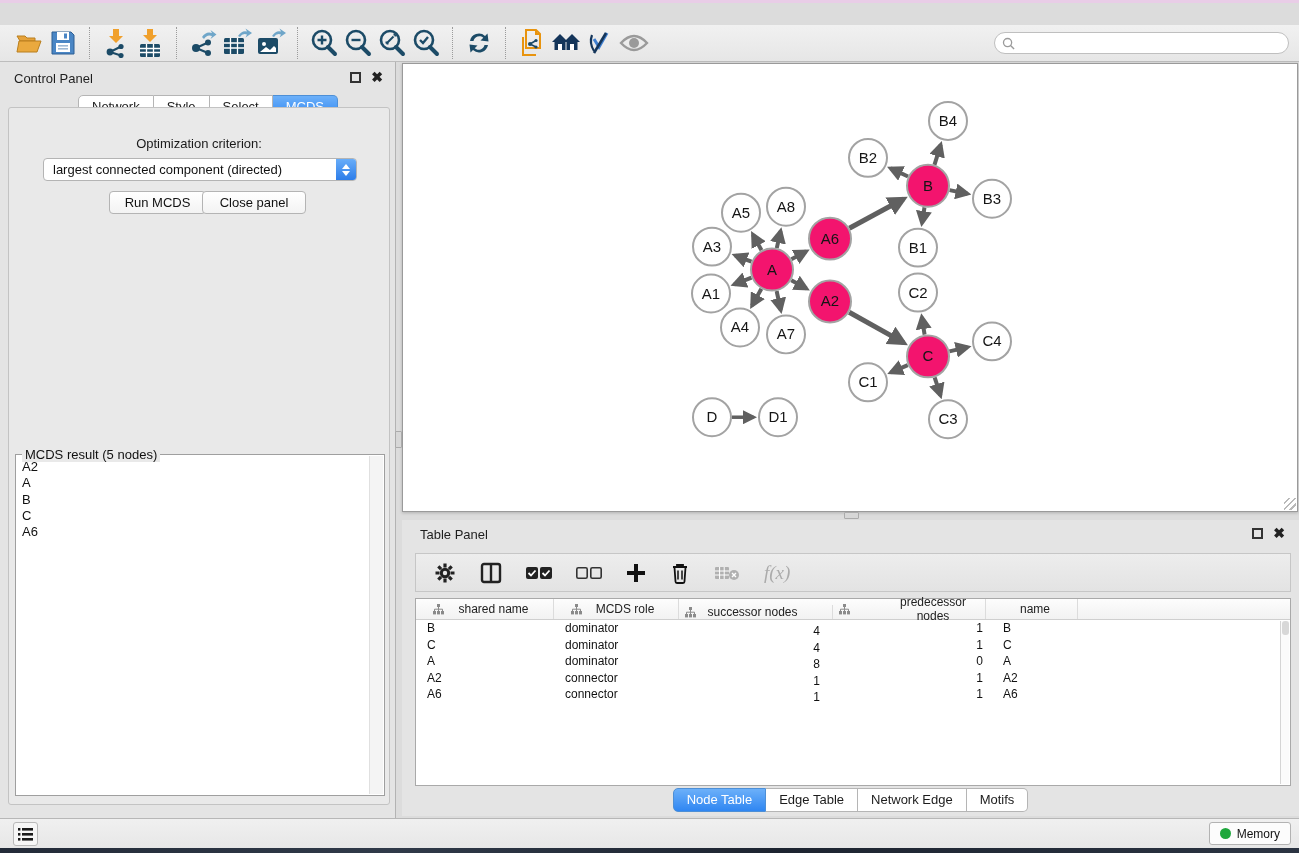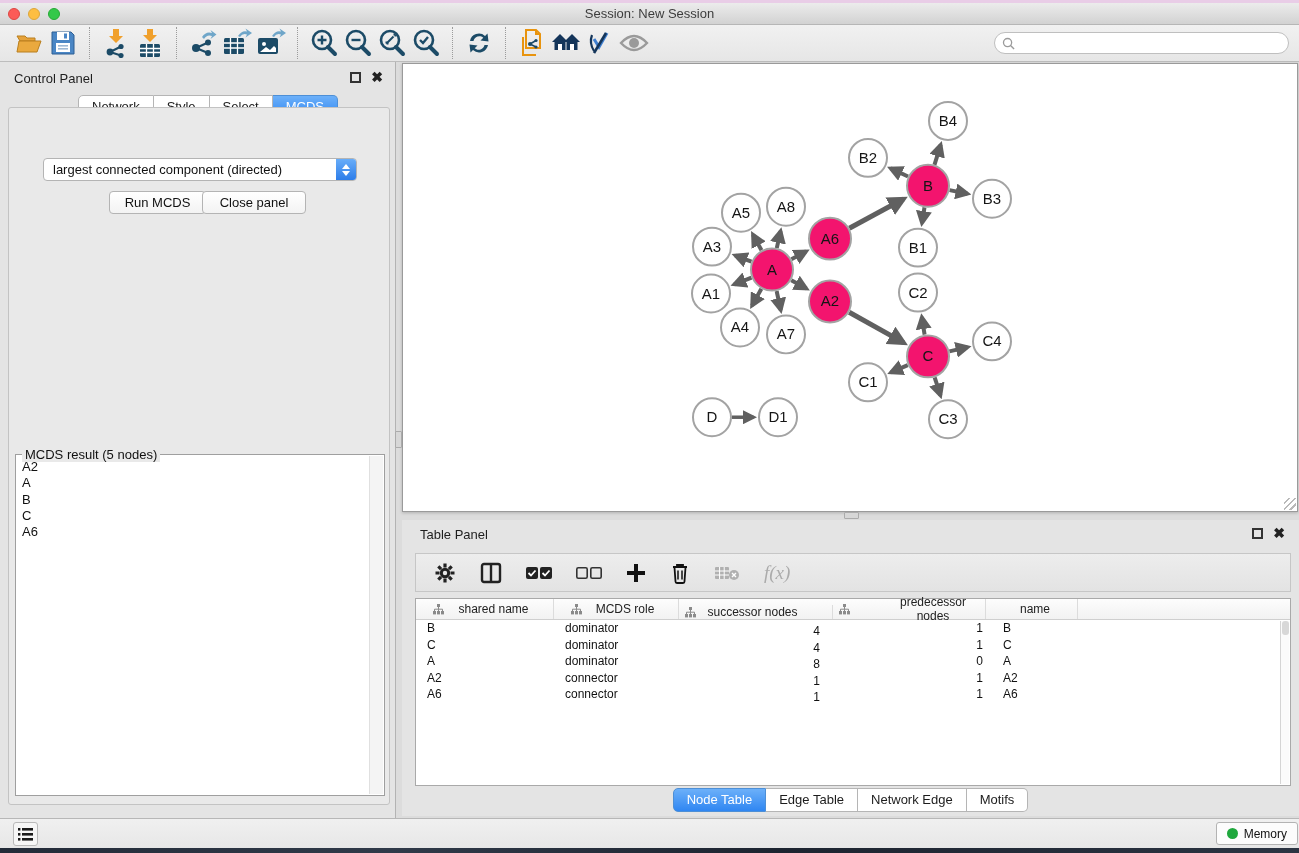--- a/index.html
+++ b/index.html
@@ -113,41 +113,35 @@
   #tbl-scroll { position:absolute; top:22px; bottom:1px; right:1px; width:9px; border-left:1px solid #d5d5d5; background:#fbfbfb; }
   #tbl-thumb { position:absolute; top:0; left:1px; width:7px; height:14px; background:#d8d8d8; border-radius:3px; }
 
   #tp-tabs { position:absolute; left:0; right:0; top:268px; display:flex; justify-content:center; }
 
   
   #statusbar { position:absolute; left:0; top:818px; width:1299px; height:30px;
     background:linear-gradient(#f0f0f0,#e7e7e7); border-top:1px solid #b7b7b7; }
   #list-btn { position:absolute; left:13px; top:3px; width:25px; height:24px; background:#f6f6f6;
     border:1px solid #b9b9b9; border-radius:3px; display:flex; align-items:center; justify-content:center; }
-  #memory-btn { position:absolute; right:1px; top:3px; height:23px; padding:0 10px;
+  #memory-btn { position:absolute; right:8px; top:3px; height:23px; padding:0 10px;
     background:#fcfcfc; border:1px solid #b3b3b3; border-radius:3px;
     display:flex; align-items:center; gap:6px; font-size:12px; color:#111; }
   #memory-dot { width:11px; height:11px; border-radius:50%; background:#1ea73c; }
   #desktop-strip { position:absolute; left:0; top:848px; width:1299px; height:5px;
     background:linear-gradient(90deg,#232b38,#303a49 30%,#1d2430 60%,#2b3442); }
 
   svg { display:block; }
 </style>
 </head>
 <body>
 
 <div id="app">
 
   <div class="top-accent"></div>
-  <div id="titlebar">
-    <span class="tl red"></span>
-    <span class="tl yellow"></span>
-    <span class="tl green"></span>
-    <div class="title">Session: New Session</div>
-  </div>
 
   <div id="toolbar">
     <div class="tbtn">
       <svg width="28" height="24" viewBox="0 0 28 24">
           <path d="M2 5 h8 l2 2 h8 v3 H5 z" fill="#e6a23a" stroke="#b97f1e"></path>
           <path d="M4 10 h22 l-4 11 H2 z" fill="#eaa93e" stroke="#b97f1e"></path>
         </svg>
     </div>
     <div class="tbtn">
       <svg width="26" height="26" viewBox="0 0 26 26">
@@ -294,20 +288,21 @@
         <span class="float-btn"></span>
         <span class="close-btn">✖</span>
       </div>
       <div id="cp-tabs" class="seg-tabs">
           <div class="seg-tab">Network</div>
           <div class="seg-tab">Style</div>
           <div class="seg-tab">Select</div>
           <div class="seg-tab selected">MCDS</div>
         </div>
       <div id="cp-box">
+        <div id="opt-label">Optimization criterion:</div>
         <div id="criterion-select">
           <span class="value">largest connected component (directed)</span>
           <span class="stepper">
               <span class="chev up"></span>
               <span class="chev down"></span>
             </span>
         </div>
         <div class="mac-btn" id="run-btn">Run MCDS</div>
         <div class="mac-btn" id="closepanel-btn">Close panel</div>
         <div id="result-box">

